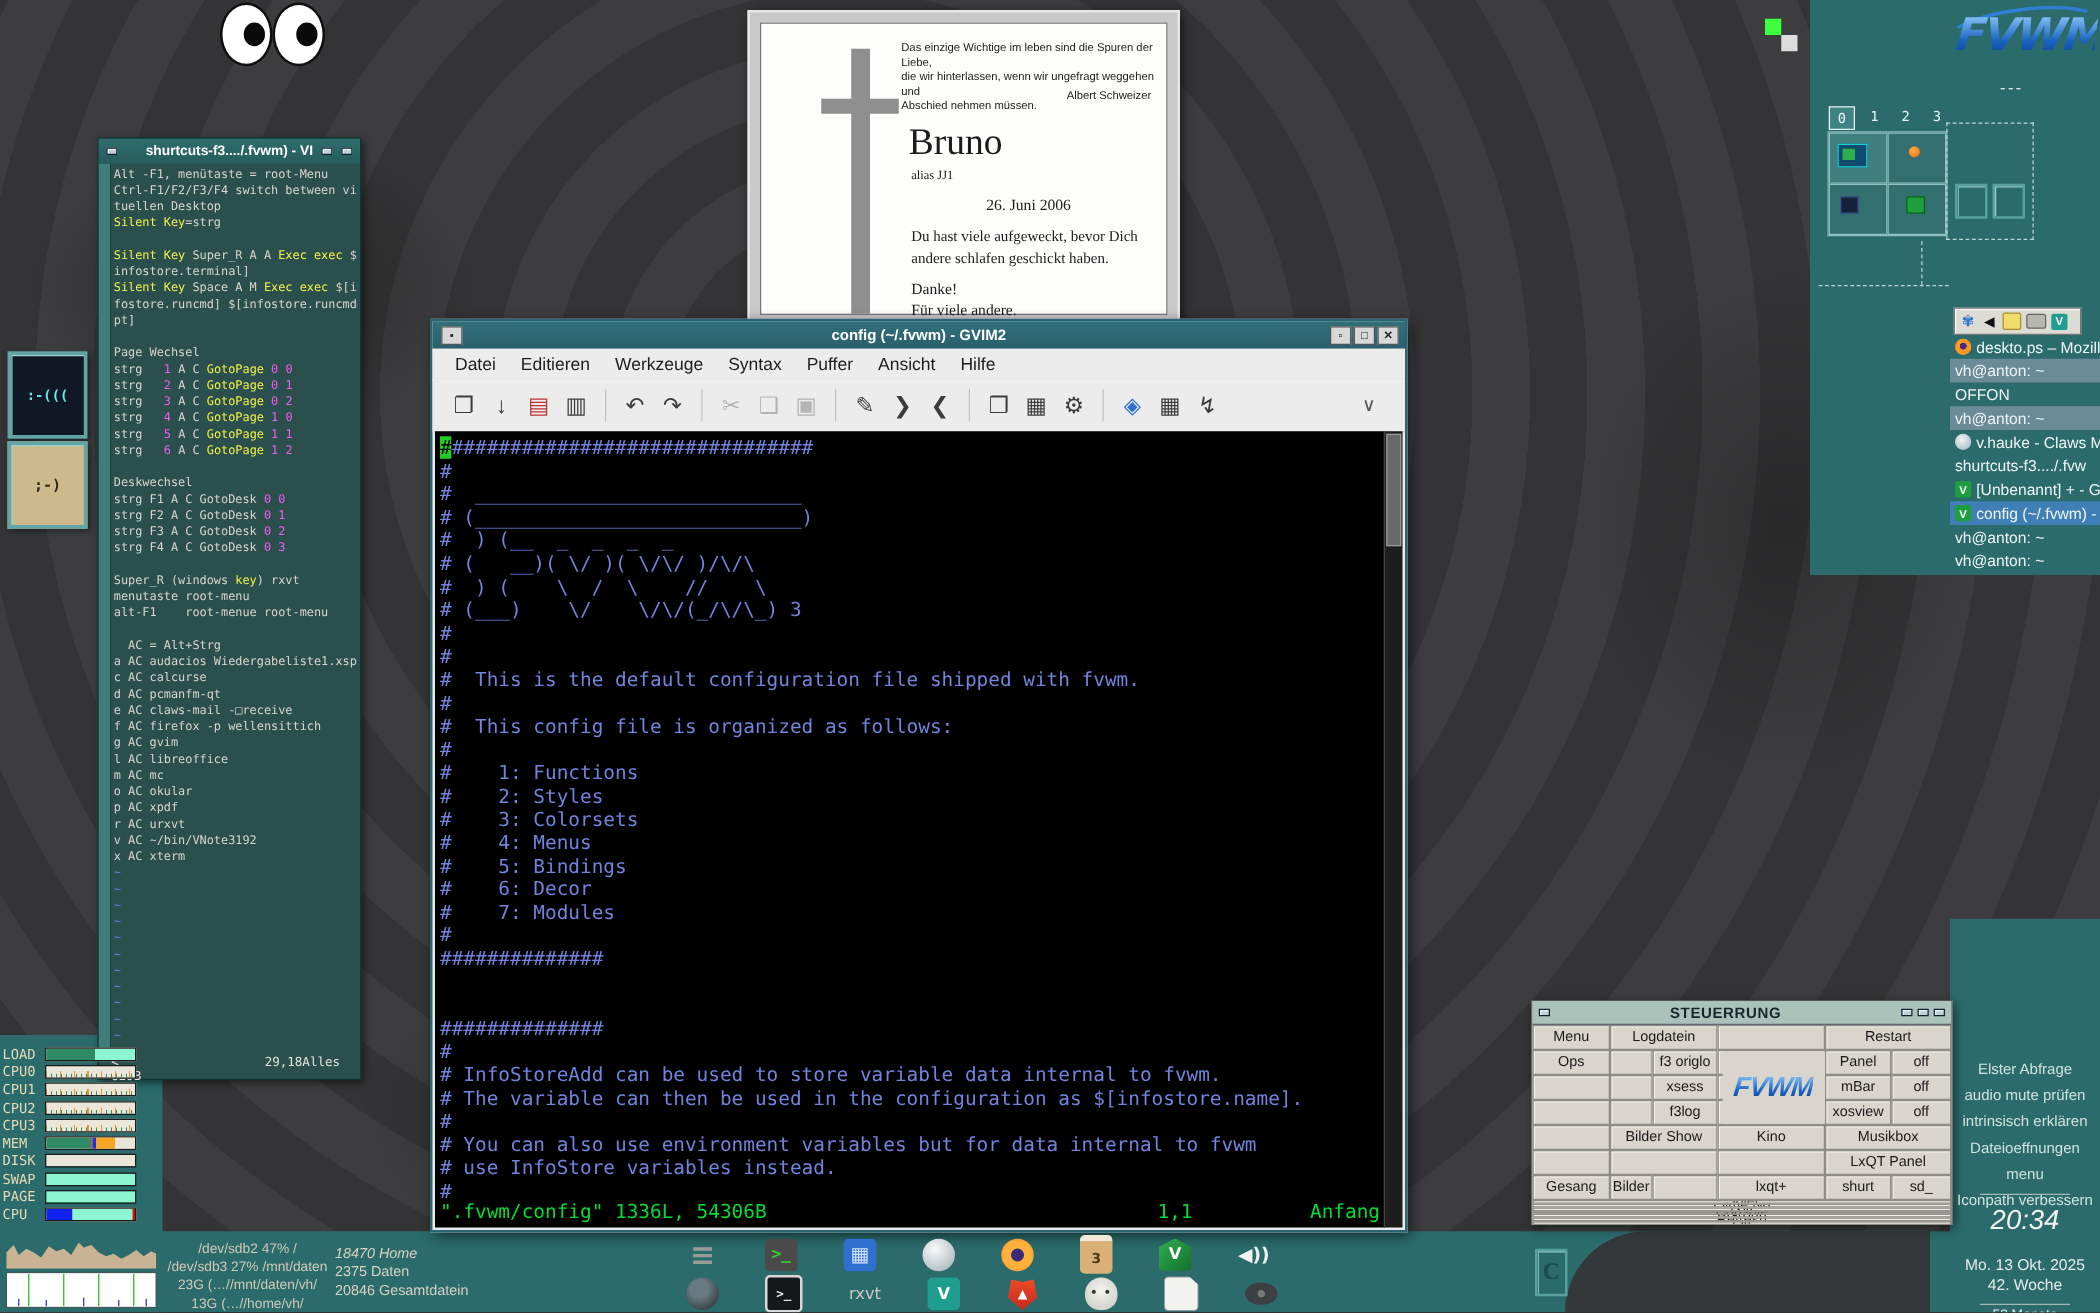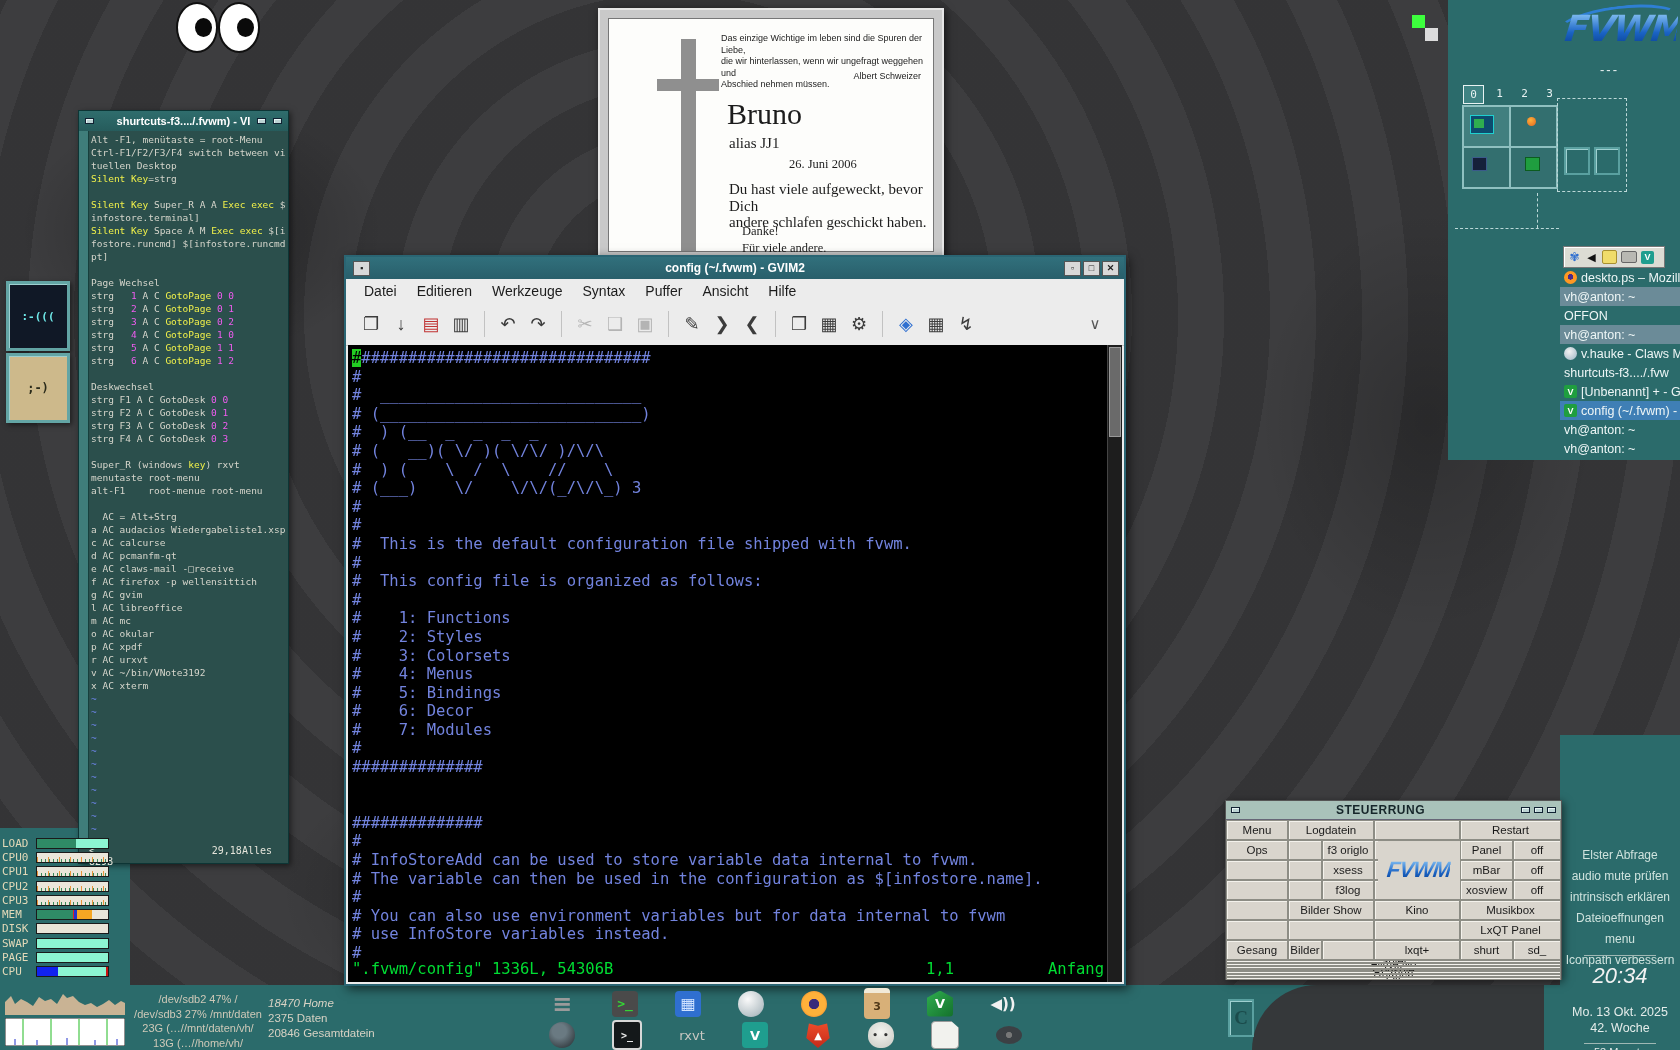--- a/index.html
+++ b/index.html
@@ -267,27 +267,27 @@
     <div id="memo-card" data-name="memorial-card">
       <div class="abs" id="cross-v" data-name="cross-icon"></div>
       <div class="abs" id="cross-h" data-name="cross-icon"></div>
       <div class="abs memo-quote" data-name="memorial-quote" style="left:112px;top:14px;width:210px;">
           <div data-name="memorial-quote-line">Das einzige Wichtige im leben sind die Spuren der Liebe,</div>
           <div data-name="memorial-quote-line">die wir hinterlassen, wenn wir ungefragt weggehen und</div>
           <div data-name="memorial-quote-line">Abschied nehmen müssen.</div>
         </div>
       <div class="abs memo-quote" data-name="memorial-author" style="left:112px;top:52px;width:200px;text-align:right;">Albert Schweizer</div>
       <div class="abs memo-serif" data-name="memorial-name" style="left:118px;top:78px;font-size:30px;">Bruno</div>
-      <div class="abs memo-serif" data-name="memorial-alias" style="left:120px;top:116px;font-size:15px;">alias JJ1</div>
+      <div class="abs memo-serif" data-name="memorial-alias" style="left:120px;top:116px;font-size:10px;">alias JJ1</div>
       <div class="abs memo-serif" data-name="memorial-date" style="left:180px;top:138px;font-size:12.5px;">26. Juni 2006</div>
-      <div class="abs memo-serif" data-name="memorial-body" style="left:120px;top:162px;font-size:15px;line-height:16.5px;">
+      <div class="abs memo-serif" data-name="memorial-body" style="left:120px;top:162px;font-size:12px;line-height:16.5px;">
           <div data-name="memorial-body-line">Du hast viele aufgeweckt, bevor Dich</div>
           <div data-name="memorial-body-line">andere schlafen geschickt haben.</div>
         </div>
-      <div class="abs memo-serif" data-name="memorial-thanks" style="left:120px;top:204px;font-size:12.5px;line-height:16.5px;margin-left:13px;">
+      <div class="abs memo-serif" data-name="memorial-thanks" style="left:120px;top:204px;font-size:12.5px;line-height:16.5px;">
           <div data-name="memorial-thanks-line">Danke!</div>
           <div data-name="memorial-thanks-line">Für viele andere.</div>
         </div>
     </div>
   </div>
 
   <div id="gvim" class="abs" data-name="gvim-window">
     <div class="titlebar" data-name="gvim-titlebar">
       <span class="wbtn" data-name="window-menu-icon" style="position:absolute;left:5px;">▪</span>
       <span data-name="gvim-title">config (~/.fvwm) - GVIM2</span>

